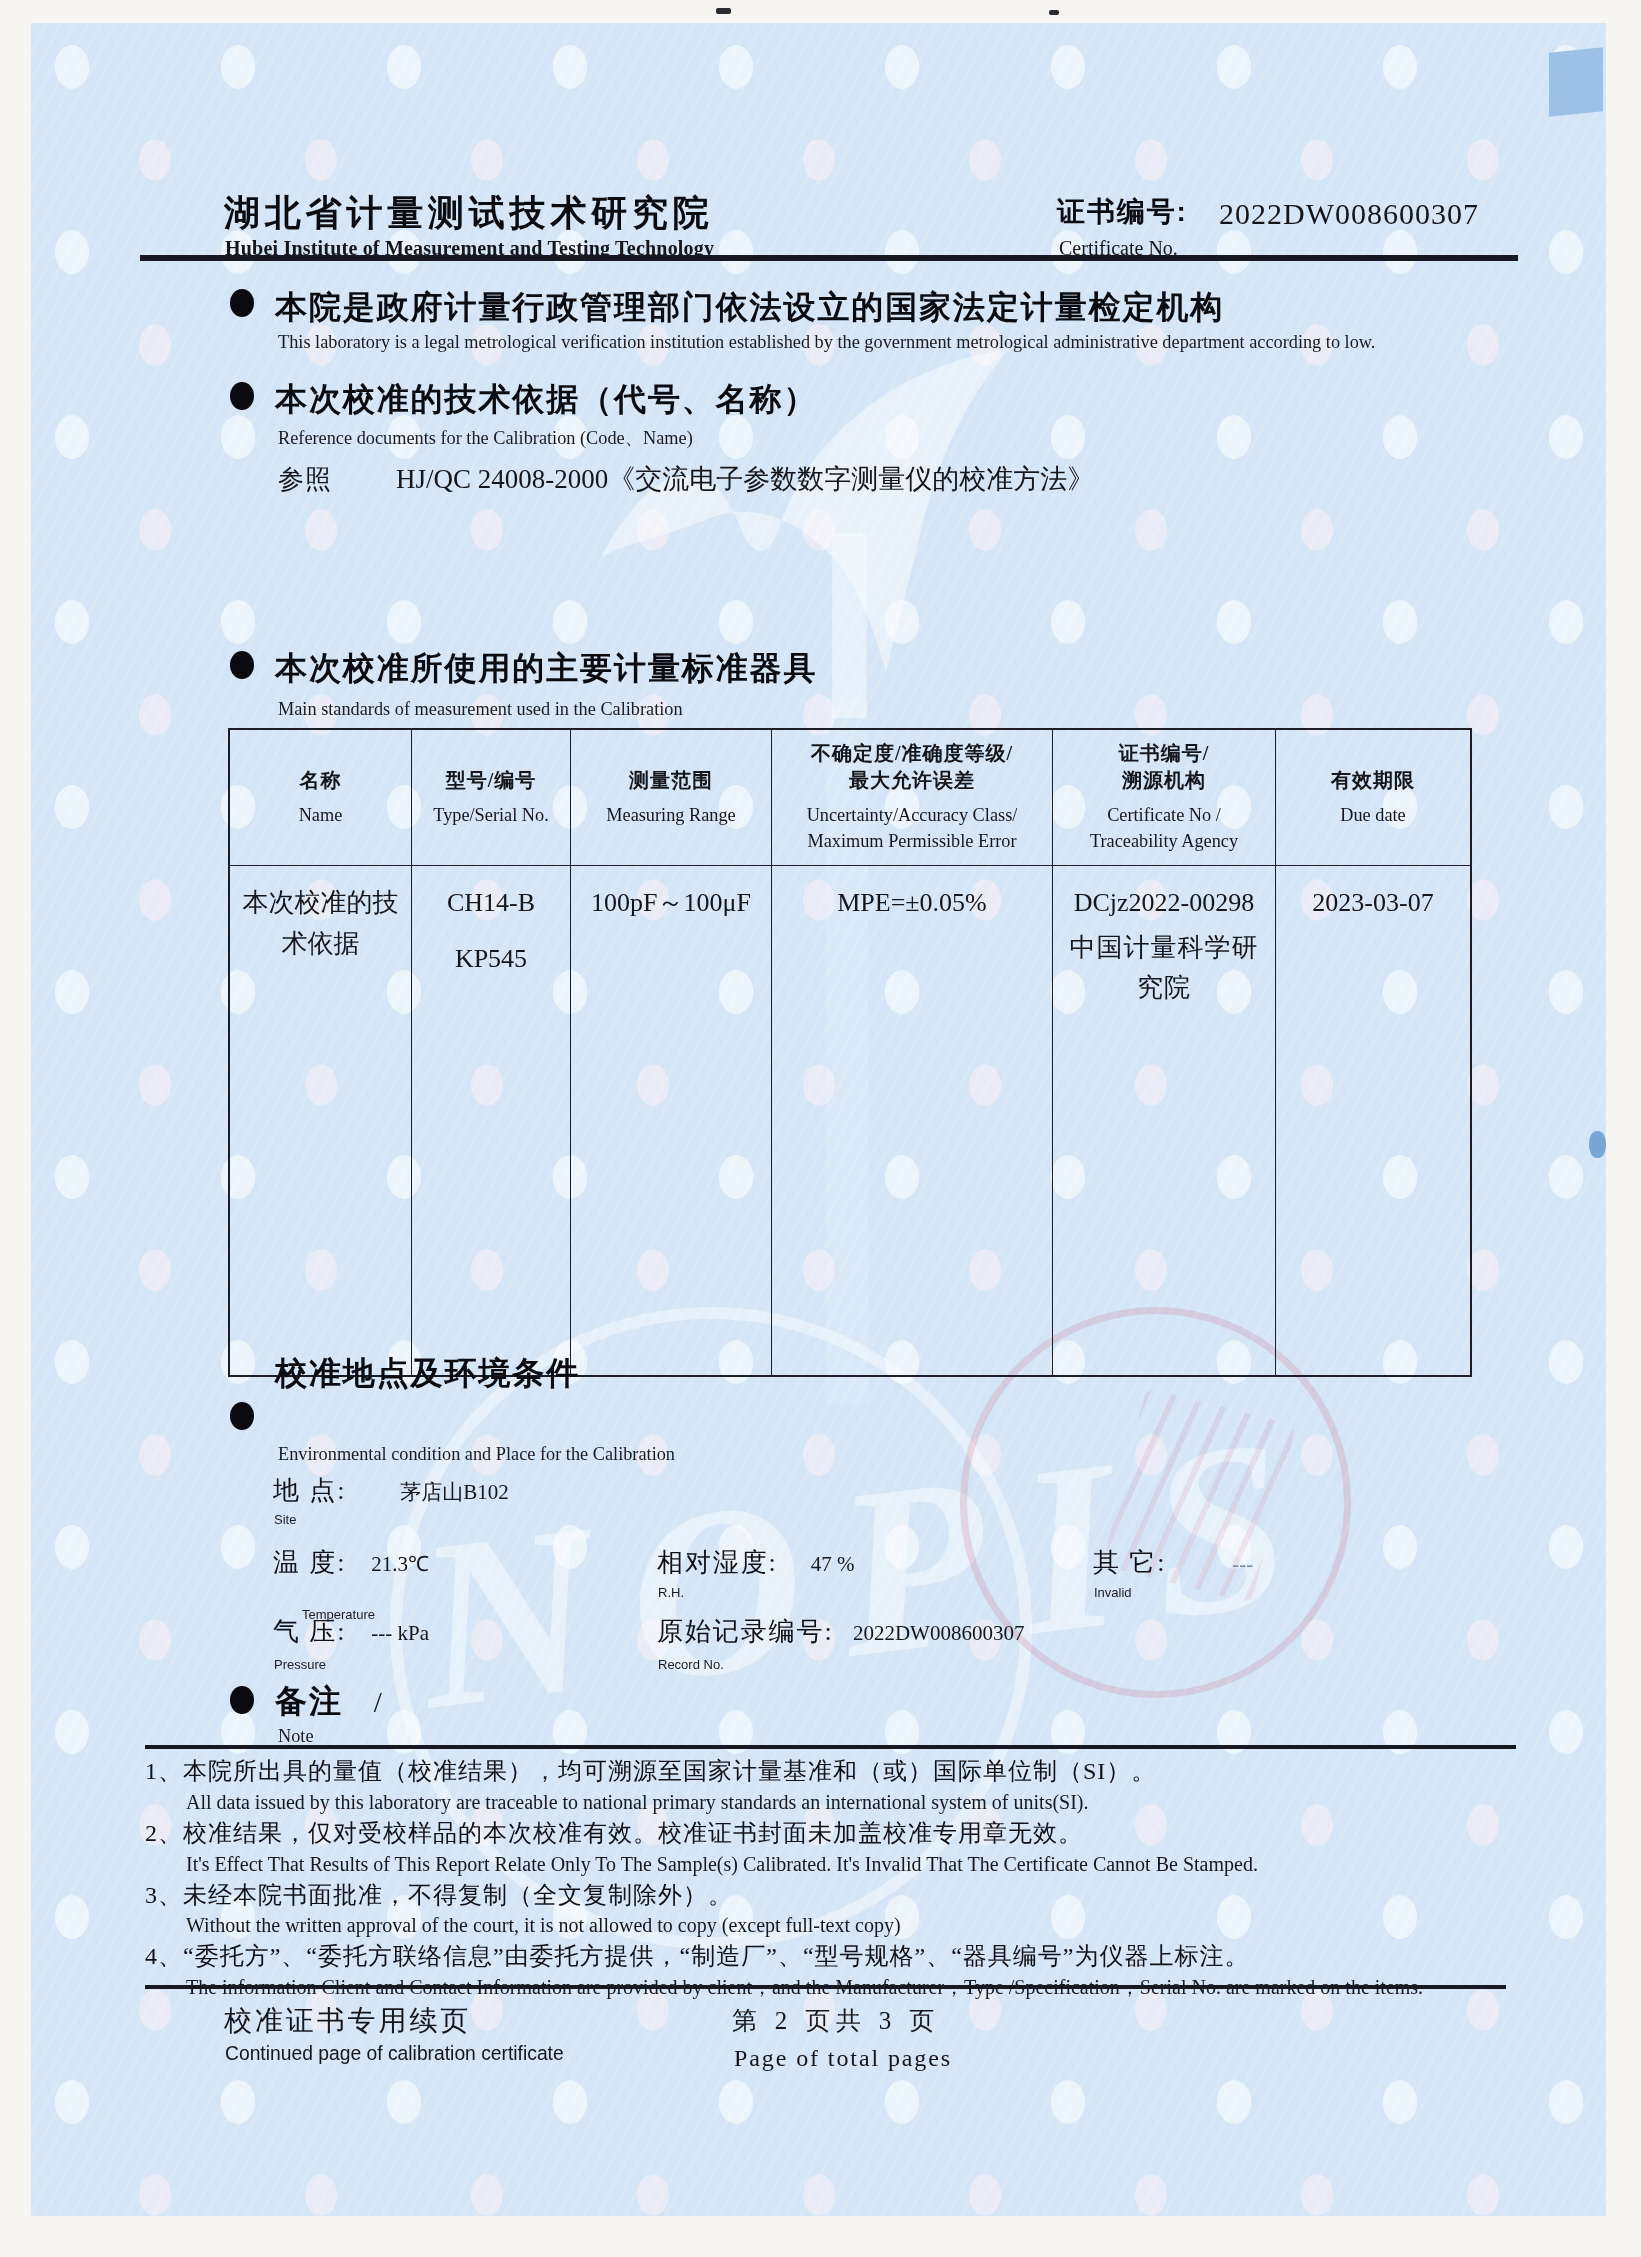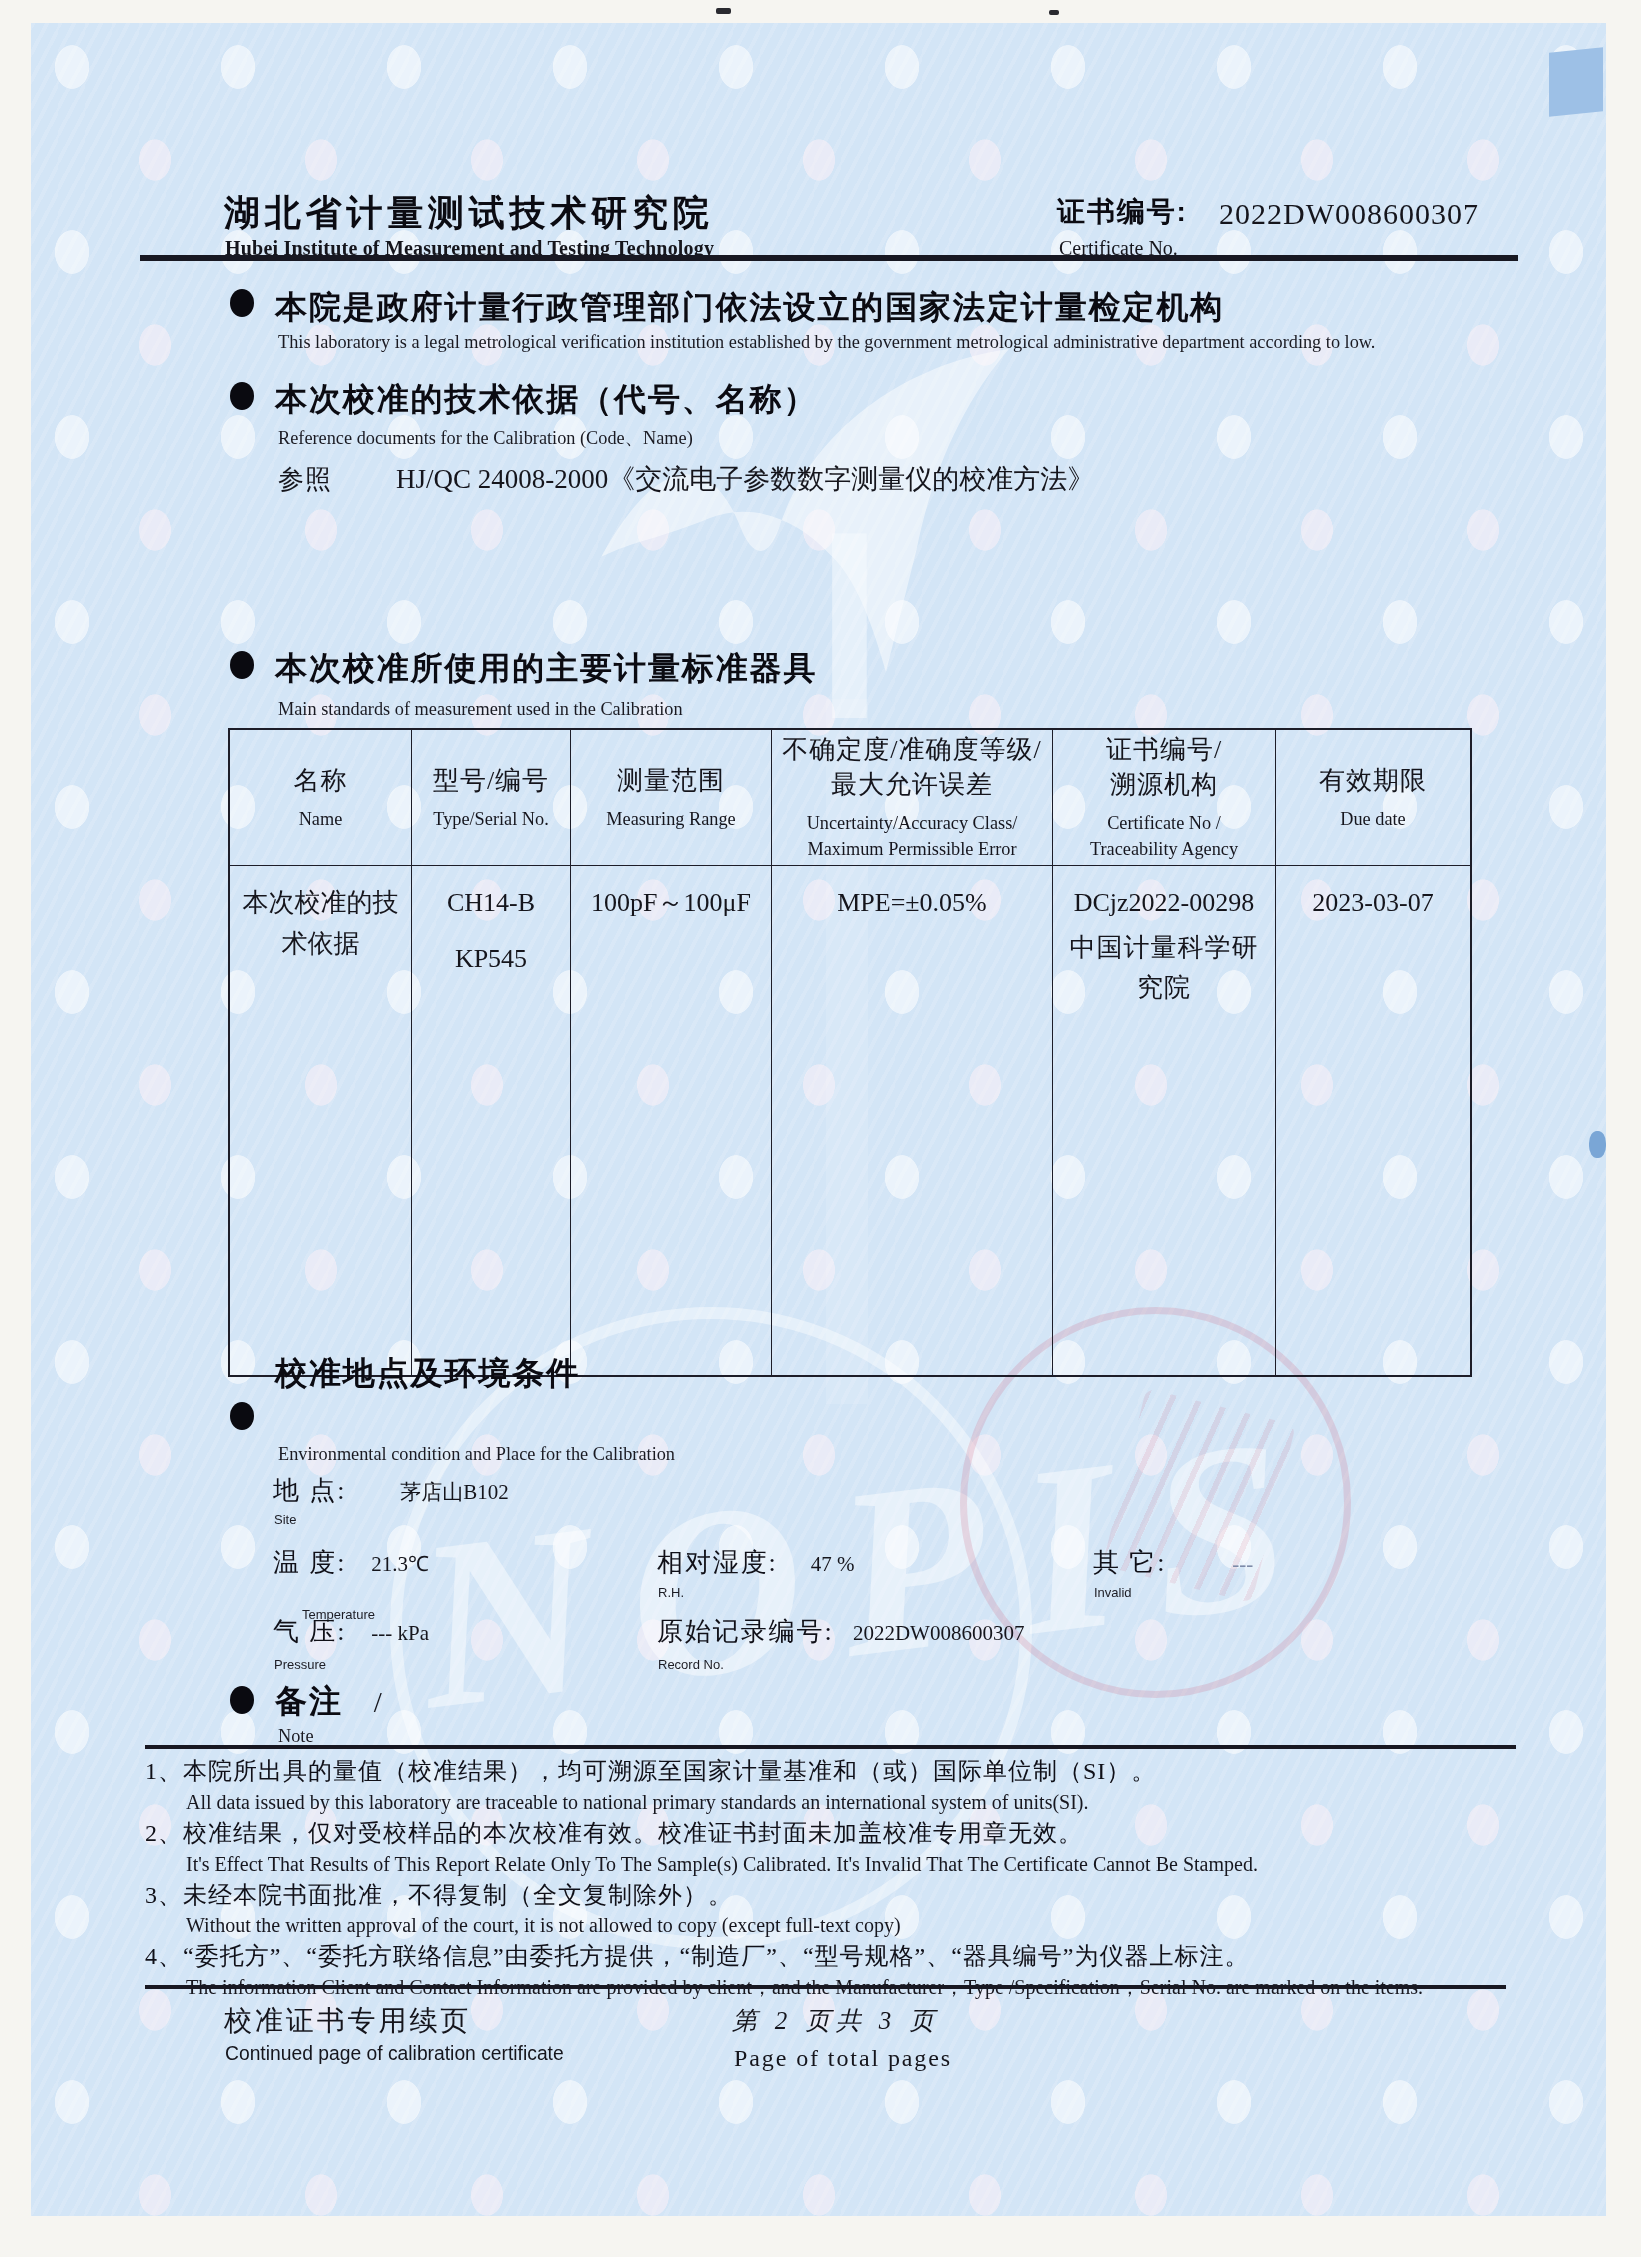--- a/index.html
+++ b/index.html
@@ -61,21 +61,21 @@
   .std-table{
     position:absolute;left:228px;top:728px;
     display:grid;grid-template-columns:182px 159px 201px 281px 223px 194px;
     grid-template-rows:136px 509px;
     border:2.9px solid #1d1d28;
   }
   .cell{border-right:1.9px solid #1d1d28;box-sizing:border-box;
     display:flex;flex-direction:column;align-items:center;text-align:center;}
   .cell.last{border-right:none;}
   .th{border-bottom:1.9px solid #1d1d28;justify-content:center;gap:7.7px;padding:5.8px 3.9px;}
-  .th .c-zh{font-size:26px;letter-spacing:1px;line-height:1.35;}
+  .th .c-zh{font-size:20px;letter-spacing:1px;line-height:1.35;font-weight:bold;}
   .th .c-en{font-size:18.3px;line-height:1.45;color:#16161e;}
   .td{padding-top:17.4px;font-size:26px;line-height:1.55;}
   .td .l2{margin-top:15.4px;display:block;}
   .td .agency{display:block;margin-top:3.9px;padding:0 11.6px;letter-spacing:1px;}
   
   .env-label{font-size:26px;letter-spacing:1.9px;color:#101018;}
   .env-value{font-size:21px;}
   .env-sub{font-size:13px;color:#1c1c24;}
   .dim{color:#7d8aa8;}
   
@@ -240,17 +240,17 @@
     <div class="note-en">It's Effect That Results of This Report Relate Only To The Sample(s) Calibrated. It's Invalid That The Certificate Cannot Be Stamped.</div>
     <div class="note-zh">3、未经本院书面批准，不得复制（全文复制除外）。</div>
     <div class="note-en">Without the written approval of the court, it is not allowed to copy (except full-text copy)</div>
     <div class="note-zh">4、“委托方”、“委托方联络信息”由委托方提供，“制造厂”、“型号规格”、“器具编号”为仪器上标注。</div>
     <div class="note-en">The information Client and Contact Information are provided by client，and the Manufacturer，Type /Specification，Serial No. are marked on the items.</div>
   </div>
   <div class="rule" style="left:114px;top:1962px;width:1361px;height:3.9px;"></div>
 
   <div class="abs serif foot-zh" style="left:193px;top:1979px;">校准证书专用续页</div>
   <div class="abs sans foot-en" style="left:194px;top:2020px;">Continued page of calibration certificate</div>
-  <div class="abs serif page-zh" style="left:701px;top:1981px;font-style:italic;">第 2 页共 3 页</div>
+  <div class="abs serif page-zh" style="left:701px;top:1981px;">第 2 页共 3 页</div>
   <div class="abs serif page-en" style="left:703px;top:2022px;">Page of  total pages</div>
 
 </div>
 
 
 </body></html>

